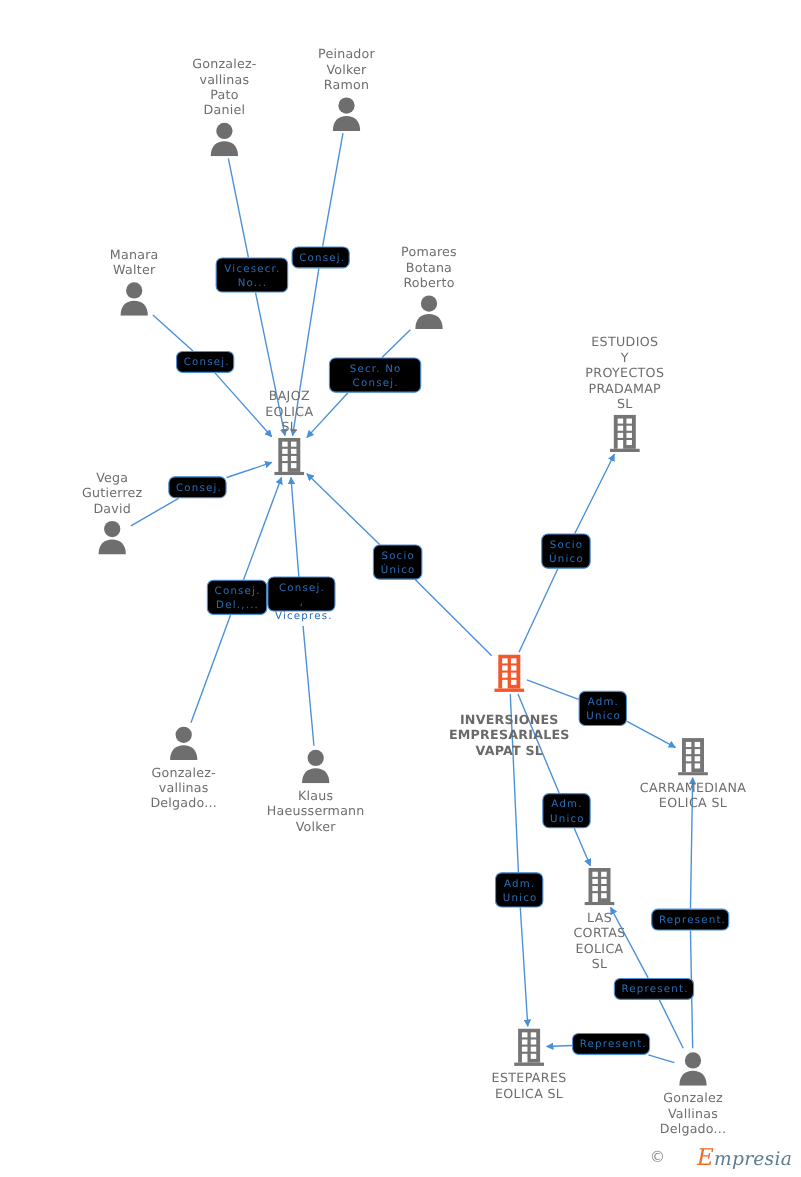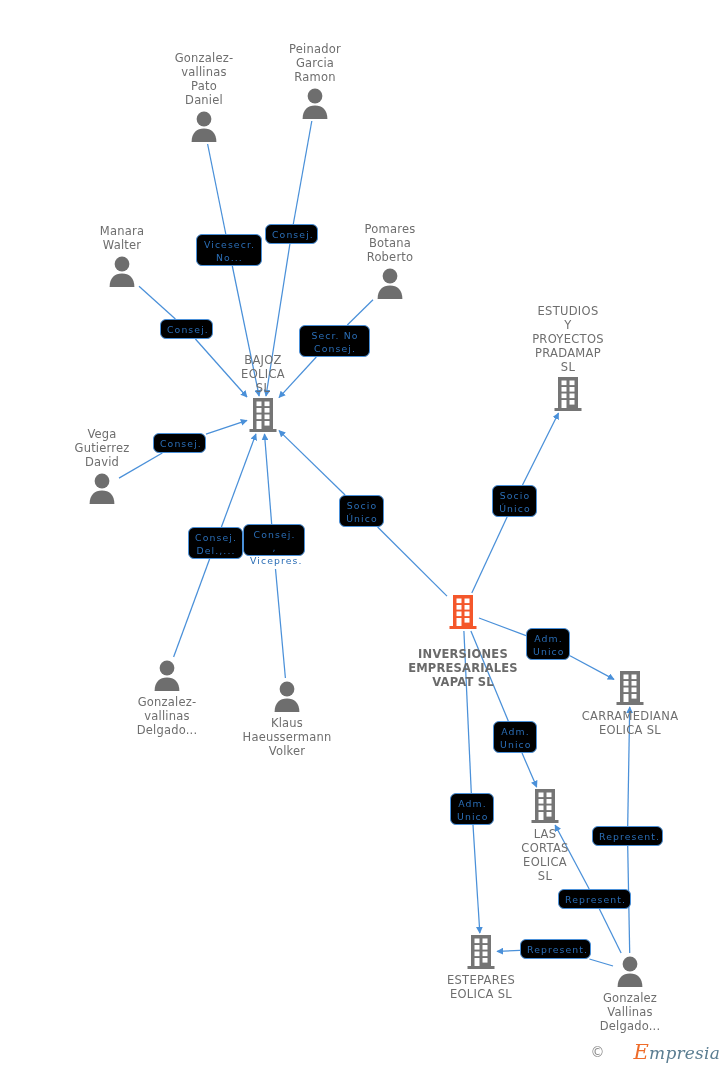--- a/index.html
+++ b/index.html
@@ -116,21 +116,21 @@
         <div class="caption">Gonzalez-
 vallinas
 Pato Daniel</div>
       </div>
       <div class="node person cap-above" style="left: 300px; top: 87px; width: 30px; height: 32px;">
         <div class="glyph"><svg width="30" height="32" viewBox="0 0 30 32" xmlns="http://www.w3.org/2000/svg">
             <circle cx="15" cy="9" r="7.4" fill="#6e6e6e"></circle>
             <path d="M2.6 32 C2.6 22.6 7.8 18.4 15 18.4 C22.2 18.4 27.4 22.6 27.4 32 Z" fill="#6e6e6e"></path>
           </svg></div>
         <div class="caption">Peinador
-Garcia
+Volker
 Ramon</div>
       </div>
       <div class="node person cap-above" style="left: 107px; top: 255px; width: 30px; height: 32px;">
         <div class="glyph"><svg width="30" height="32" viewBox="0 0 30 32" xmlns="http://www.w3.org/2000/svg">
             <circle cx="15" cy="9" r="7.4" fill="#6e6e6e"></circle>
             <path d="M2.6 32 C2.6 22.6 7.8 18.4 15 18.4 C22.2 18.4 27.4 22.6 27.4 32 Z" fill="#6e6e6e"></path>
           </svg></div>
         <div class="caption">Manara
 Walter</div>
       </div>
@@ -277,21 +277,21 @@
           </svg></div>
         <div class="caption">ESTEPARES
 EOLICA SL</div>
       </div>
     </div>
   <div id="label-layer">
       <div class="rel" style="left: 196px; top: 234px; width: 66px; height: 32px;"><span>Vicesecr.
 No...</span></div>
       <div class="rel" style="left: 265px; top: 224px; width: 53px; height: 20px;"><span>Consej.</span></div>
       <div class="rel" style="left: 160px; top: 319px; width: 53px; height: 20px;"><span>Consej.</span></div>
-      <div class="rel" style="left: 299px; top: 325px; width: 71px; height: 32px;"><span>Secr.  No
+      <div class="rel" style="left: 299px; top: 325px; width: 84px; height: 32px;"><span>Secr.  No
 Consej.</span></div>
       <div class="rel" style="left: 153px; top: 433px; width: 53px; height: 20px;"><span>Consej.</span></div>
       <div class="rel" style="left: 188px; top: 527px; width: 55px; height: 32px;"><span>Consej.
 Del.,...</span></div>
       <div class="rel" style="left: 243px; top: 524px; width: 62px; height: 32px;"><span>Consej. ,
 Vicepres.</span></div>
       <div class="rel" style="left: 339px; top: 495px; width: 45px; height: 32px;"><span>Socio
 Único</span></div>
       <div class="rel" style="left: 492px; top: 485px; width: 45px; height: 32px;"><span>Socio
 Único</span></div>

